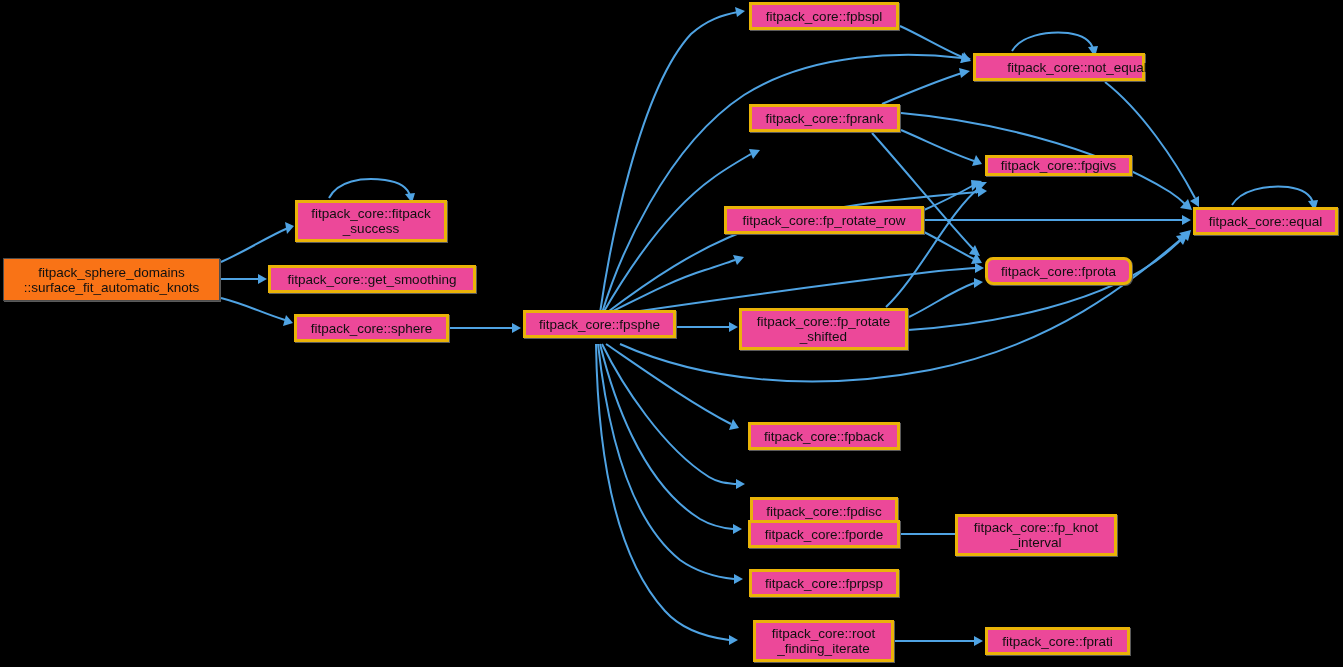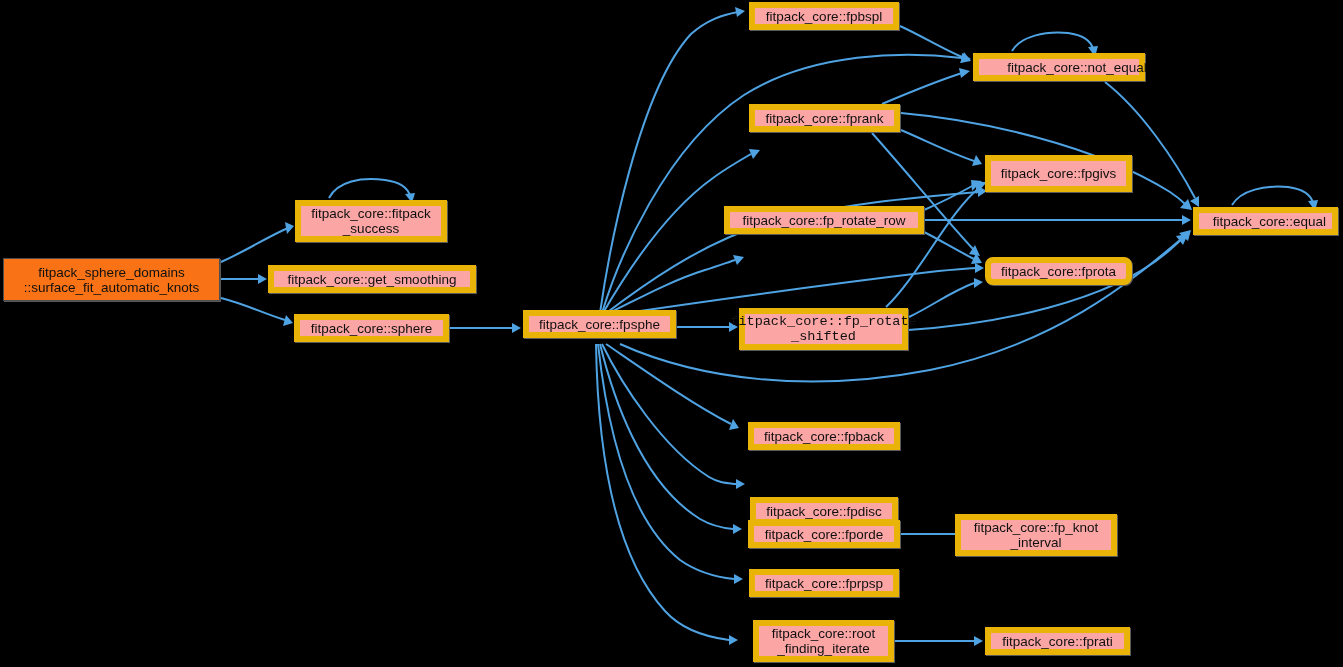--- a/index.html
+++ b/index.html
@@ -27,22 +27,22 @@
     stroke: #4fa3e3;
     stroke-width: 2;
   }
   .edge-head {
     fill: #4fa3e3;
     stroke: none;
   }
   .node {
     position: absolute;
     box-sizing: border-box;
-    background: #fca5a5;
-    border: 6px solid #eab308;
+    background: #ec4899;
+    border: 3px solid #eab308;
     box-shadow: 1px 1px 0 0 #5a5a5a;
     display: flex;
     align-items: center;
     justify-content: center;
     text-align: center;
     color: #101010;
     font-size: 13.5px;
     line-height: 15px;
     letter-spacing: 0px;
     white-space: pre-line;
@@ -230,25 +230,25 @@
       <div class="node highlight" style="left: 3px; top: 258px; width: 217px; height: 43px;"><span class="node-label">fitpack_sphere_domains
 ::surface_fit_automatic_knots</span></div>
       <div class="node" style="left: 295px; top: 200px; width: 152px; height: 42px;"><span class="node-label">fitpack_core::fitpack
 _success</span></div>
       <div class="node" style="left: 268px; top: 265px; width: 208px; height: 28px;"><span class="node-label">fitpack_core::get_smoothing</span></div>
       <div class="node" style="left: 294px; top: 314px; width: 155px; height: 28px;"><span class="node-label">fitpack_core::sphere</span></div>
       <div class="node" style="left: 523px; top: 310px; width: 153px; height: 28px;"><span class="node-label">fitpack_core::fpsphe</span></div>
       <div class="node" style="left: 749px; top: 2px; width: 150px; height: 28px;"><span class="node-label">fitpack_core::fpbspl</span></div>
       <div class="node" style="left: 973px; top: 53px; width: 172px; height: 28px; padding-left: 36px;"><span class="node-label">fitpack_core::not_equal</span></div>
       <div class="node" style="left: 749px; top: 104px; width: 151px; height: 28px;"><span class="node-label">fitpack_core::fprank</span></div>
-      <div class="node" style="left: 985px; top: 155px; width: 147px; height: 37px;"><span class="node-label">fitpack_core::fpgivs</span></div>
+      <div class="node" style="left: 985px; top: 155px; width: 147px; height: 21px;"><span class="node-label">fitpack_core::fpgivs</span></div>
       <div class="node" style="left: 724px; top: 206px; width: 200px; height: 28px;"><span class="node-label">fitpack_core::fp_rotate_row</span></div>
-      <div class="node" style="left: 1193px; top: 207px; width: 145px; height: 28px; justify-content: flex-end;"><span class="node-label">fitpack_core::equal</span></div>
+      <div class="node" style="left: 1193px; top: 207px; width: 145px; height: 28px;"><span class="node-label">fitpack_core::equal</span></div>
       <div class="node" style="left: 985px; top: 257px; width: 147px; height: 28px; border-radius: 8px;"><span class="node-label">fitpack_core::fprota</span></div>
-      <div class="node" style="left: 739px; top: 308px; width: 169px; height: 42px; font-family: Liberation Mono, monospace;"><span class="node-label">fitpack_core::fp_rotate
+      <div class="node" style="left: 739px; top: 308px; width: 169px; height: 42px;"><span class="node-label">fitpack_core::fp_rotate
 _shifted</span></div>
       <div class="node" style="left: 748px; top: 422px; width: 152px; height: 28px;"><span class="node-label">fitpack_core::fpback</span></div>
       <div class="node" style="left: 750px; top: 497px; width: 148px; height: 28px;"><span class="node-label">fitpack_core::fpdisc</span></div>
       <div class="node" style="left: 748px; top: 520px; width: 152px; height: 28px;"><span class="node-label">fitpack_core::fporde</span></div>
       <div class="node" style="left: 955px; top: 514px; width: 162px; height: 42px;"><span class="node-label">fitpack_core::fp_knot
 _interval</span></div>
       <div class="node" style="left: 749px; top: 569px; width: 150px; height: 28px;"><span class="node-label">fitpack_core::fprpsp</span></div>
       <div class="node" style="left: 753px; top: 620px; width: 141px; height: 42px;"><span class="node-label">fitpack_core::root
 _finding_iterate</span></div>
       <div class="node" style="left: 985px; top: 627px; width: 145px; height: 28px;"><span class="node-label">fitpack_core::fprati</span></div>

